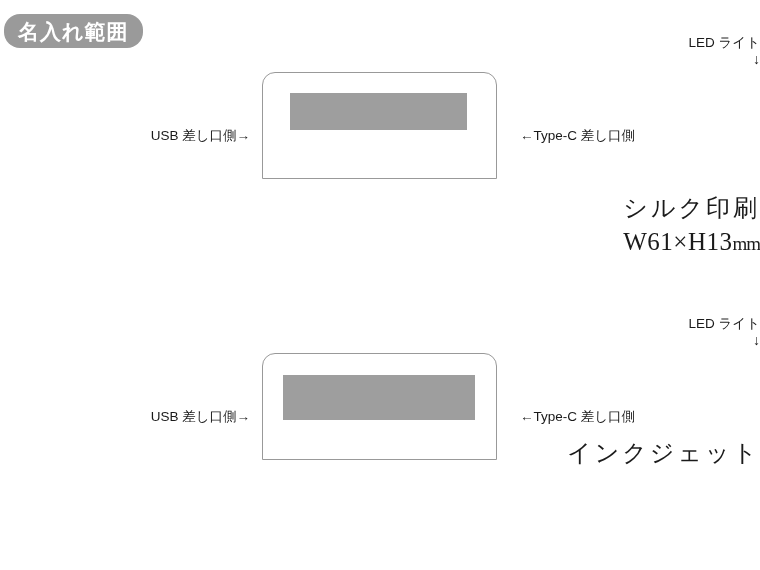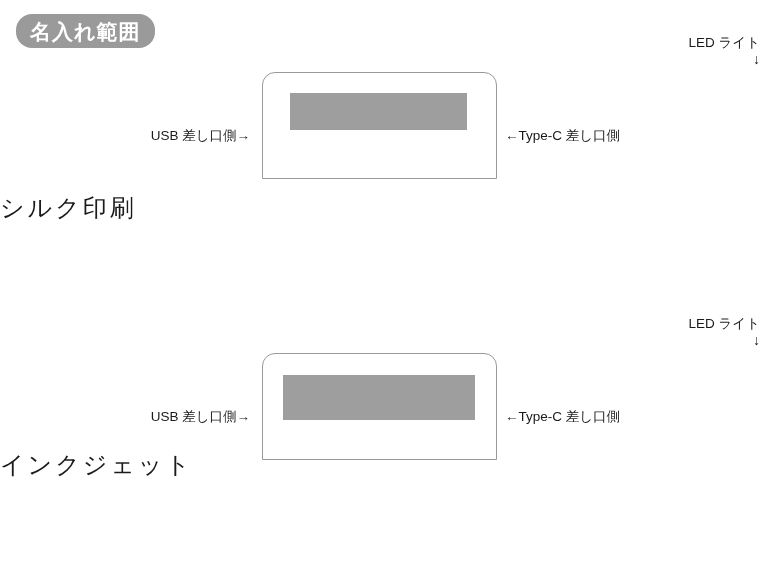--- a/index.html
+++ b/index.html
@@ -13,21 +13,21 @@
     background: #ffffff;
     font-family: "Liberation Sans", "DejaVu Sans", sans-serif;
     color: #1a1a1a;
     overflow: hidden;
     position: relative;
   }
 
   
   .badge {
     position: absolute;
-    left: 16px;
+    left: 4px;
     top: 14px;
     height: 34px;
     padding: 0 14px;
     display: flex;
     align-items: center;
     background: #9a9a9a;
     border-radius: 16px;
     box-sizing: border-box;
   }
   .badge-label {
@@ -102,37 +102,38 @@
     height: 45px;
   }
 
   
   .side-label {
     position: absolute;
     font-size: 13.5px;
     line-height: 18px;
     color: #1a1a1a;
     white-space: nowrap;
+    margin-left: 15px;
   }
   .side-label.left  { right: 510px; text-align: right; }
   .side-label.right { left: 505px;  text-align: right;  }
   #label-usb-silk,   #label-typec-silk   { top: 93px; }
   #label-usb-inkjet, #label-typec-inkjet { top: 93px; }
 
   
   .caption {
     position: absolute;
     left: 0;
     width: 760px;
-    text-align: left;
+    text-align: right;
     font-family: "Liberation Serif", "DejaVu Serif", serif;
     color: #1a1a1a;
   }
   #caption-silk   { top: 158px; }
-  #caption-inkjet { top: 134px; }
+  #caption-inkjet { top: 122px; }
   .caption-name {
     display: block;
     font-size: 24px;
     line-height: 33px;
     letter-spacing: 3px;
   }
   .caption-size {
     display: block;
     font-size: 25px;
     line-height: 33px;
@@ -160,20 +161,21 @@
   <div class="side-label left" id="label-usb-silk">USB 差し口側→</div>
 
   <div class="side-label right" id="label-typec-silk">←Type-C 差し口側</div>
 
   <div class="device" id="device-silk">
     <div class="print-area" id="print-area-silk"></div>
   </div>
 
   <div class="caption" id="caption-silk">
     <span class="caption-name">シルク印刷</span>
+    <span class="caption-size"><span>W61×H13</span><span class="unit">mm</span></span>
   </div>
 
 </div>
 
 <div class="diagram" id="diagram-inkjet">
 
   <div class="led-label">
     <span class="led-text">LED ライト</span>
     <span class="led-arrow">↓</span>
   </div>

